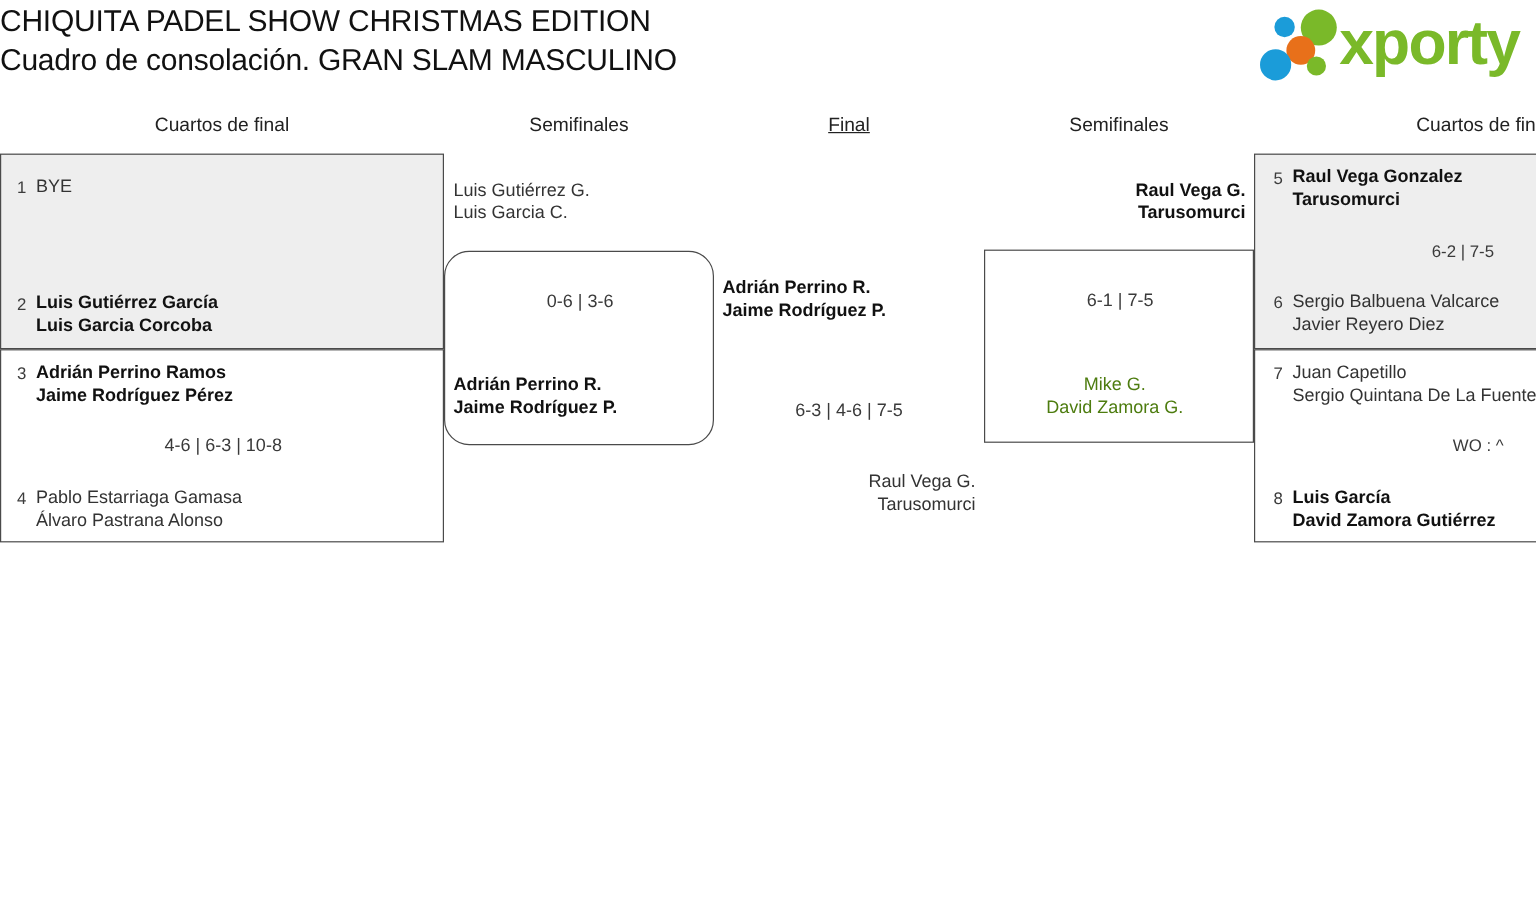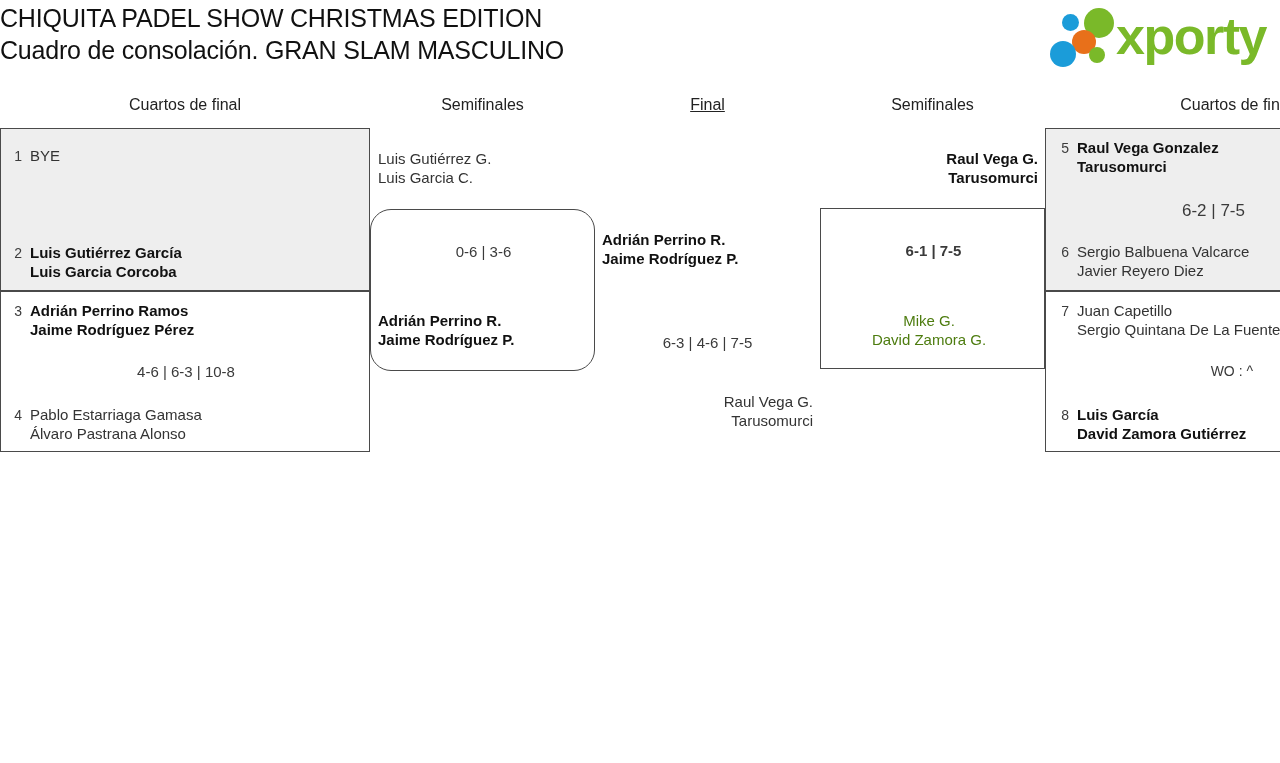--- a/index.html
+++ b/index.html
@@ -153,21 +153,21 @@
     position: absolute; left: 595px; top: 322px; width: 225px;
     text-align: center; font-size: 15px; color: #3a3a3a; white-space: nowrap; margin-top: 12px;
   }
   #final-loser {
     position: absolute; left: 595px; top: 392px; width: 218px;
     text-align: right; font-size: 15px; line-height: 19px; color: #333333;
     white-space: nowrap;
   }
 
   
-  #sf-right { left: 820px; top: 208px; width: 225px; height: 161px; font-weight: bold; }
+  #sf-right { left: 820px; top: 208px; width: 225px; height: 161px; }
   #sf-right .score { left: 0px; top: 33px; width: 225px; }
   #sf-right-winner {
     position: absolute; left: 820px; top: 149px; width: 218px;
     text-align: right; font-size: 15px; line-height: 19px;
     font-weight: 700; color: #111111; white-space: nowrap;
   }
   #sf-right-loser {
     position: absolute; left: 820px; top: 311px; width: 218px;
     text-align: center; font-size: 15px; line-height: 19px;
     color: #4d7c0f; white-space: nowrap;
@@ -177,21 +177,21 @@
   #qf-right-1 { left: 1045px; top: 128px; width: 370px; height: 163px; }
   #qf-right-1 .slot-top { left: 10px; top: 9px; }
   #qf-right-1 .slot-bot { left: 10px; top: 113px; }
 
   #qf-right-2 { left: 1045px; top: 291px; width: 370px; height: 161px; }
   #qf-right-2 .slot-top { left: 10px; top: 9px; }
   #qf-right-2 .slot-bot { left: 10px; top: 113px; }
 
   #qf-right-1-score {
     position: absolute; left: 1045px; top: 201px; width: 200px;
-    text-align: right; font-size: 17px; color: #3a3a3a; white-space: nowrap;
+    text-align: right; font-size: 14px; color: #3a3a3a; white-space: nowrap;
   }
   #qf-right-2-score {
     position: absolute; left: 1045px; top: 363px; width: 208px;
     text-align: right; font-size: 14px; color: #3a3a3a; white-space: nowrap;
   }
 </style>
 </head>
 <body>
 
 <div id="page">

